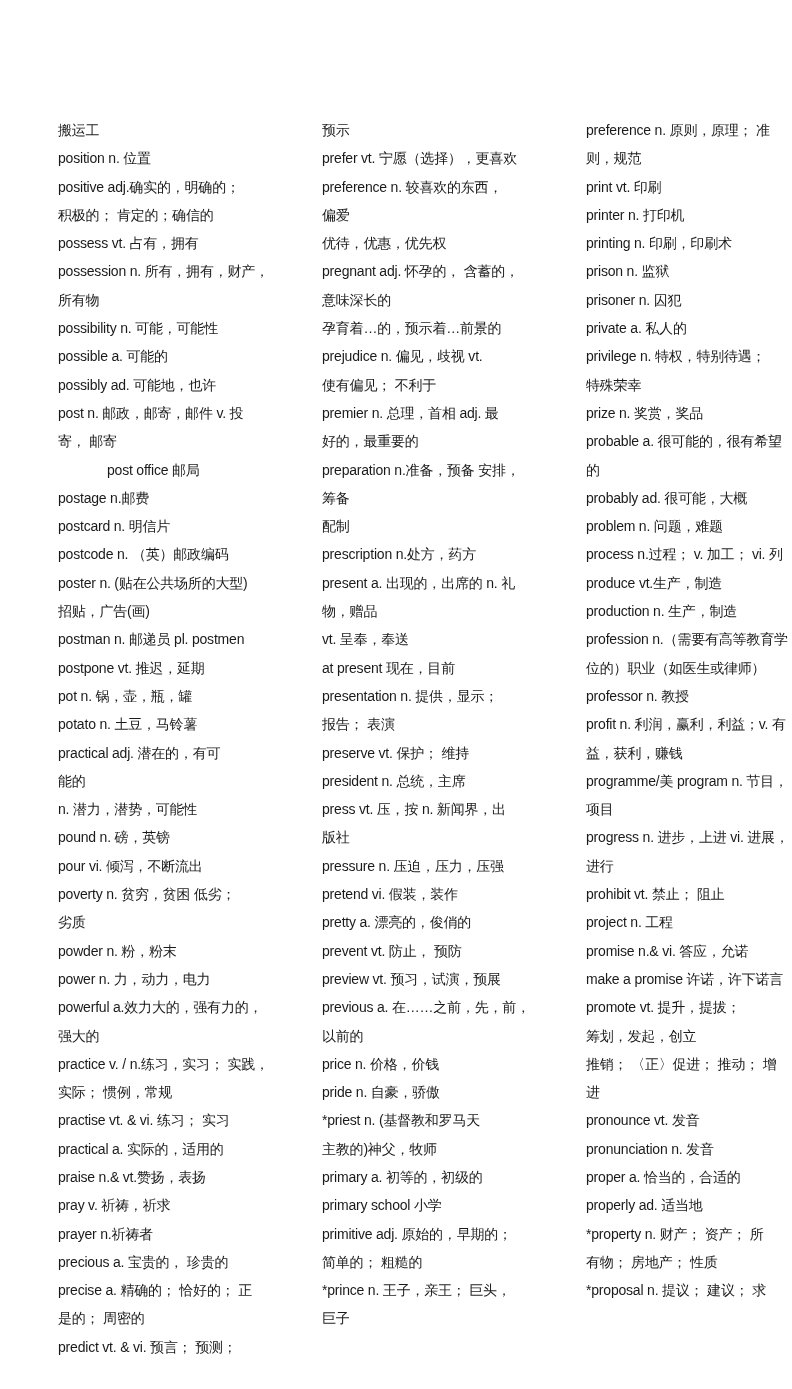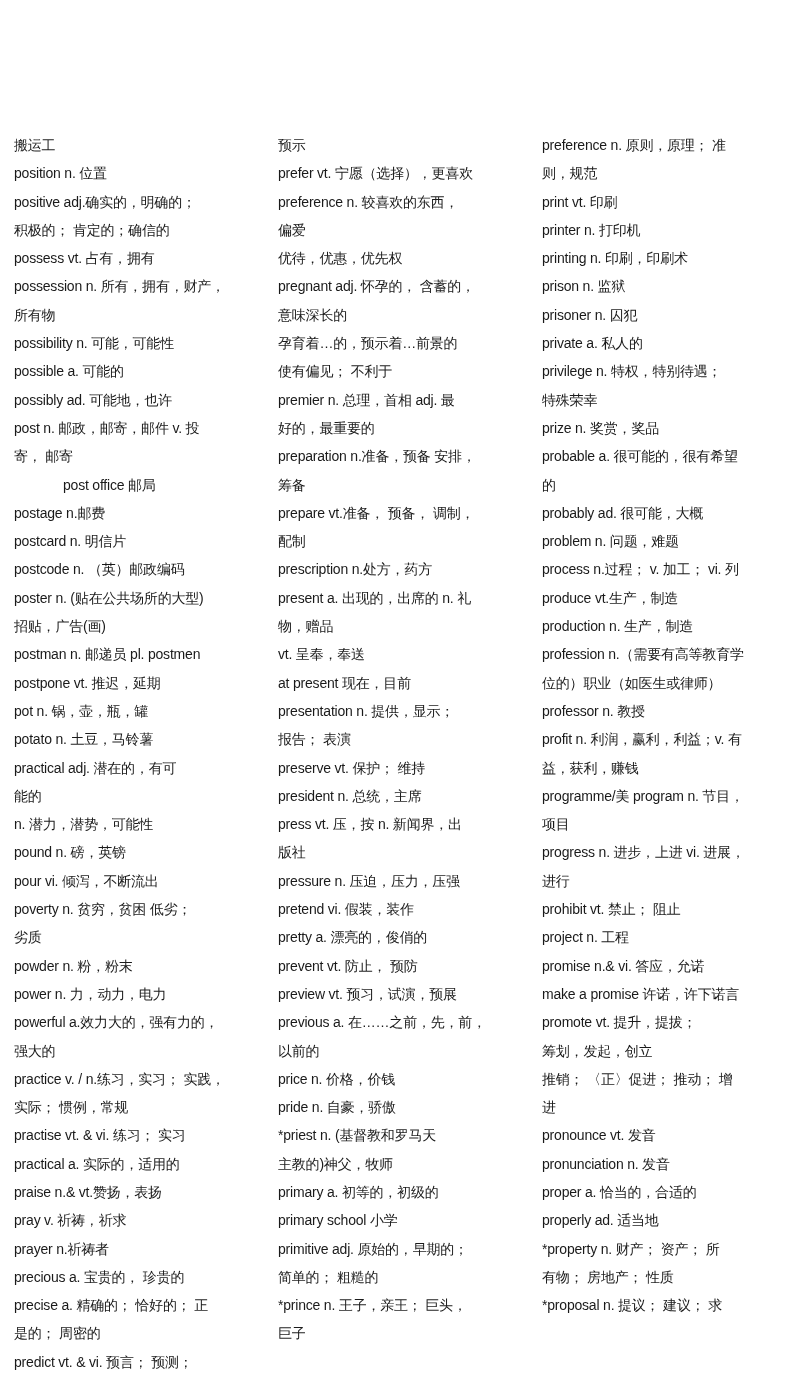--- a/index.html
+++ b/index.html
@@ -1,19 +1,19 @@
 <!DOCTYPE html>
 <html><head>
 <meta charset="utf-8">
 <style>
   html, body { margin: 0; padding: 0; background: #ffffff; }
   body { width: 792px; height: 1389px; position: relative; overflow: hidden;
          font-family: "Liberation Sans", "DejaVu Sans", sans-serif; color: #1a1a1a; }
   .page { position: absolute; left: 0; top: 0; width: 792px; height: 1389px; }
-  .col { position: absolute; top: 131px; }
+  .col { position: absolute; top: 116px; margin-left: 44px; }
   .col-1 { left: 14px; width: 252px; }
   .col-2 { left: 278px; width: 252px; }
   .col-3 { left: 542px; width: 240px; }
   .line { height: 28.3px; line-height: 28.3px; font-size: 14px; white-space: nowrap;
           overflow: visible; letter-spacing: -0.2px; }
   .line.indent { padding-left: 49px; }
 </style>
 </head>
 <body>
 
@@ -66,26 +66,26 @@
     </div>
   <div class="col col-2" id="col1">
       <div class="line">预示</div>
       <div class="line">prefer vt.  宁愿（选择），更喜欢</div>
       <div class="line">preference    n.  较喜欢的东西，</div>
       <div class="line">偏爱</div>
       <div class="line">优待，优惠，优先权</div>
       <div class="line">pregnant adj.  怀孕的，   含蓄的，</div>
       <div class="line">意味深长的</div>
       <div class="line">孕育着…的，预示着…前景的</div>
+      <div class="line">prejudice    n.  偏见，歧视  vt.</div>
       <div class="line">使有偏见；   不利于</div>
       <div class="line">premier n.  总理，首相    adj.  最</div>
       <div class="line">好的，最重要的</div>
       <div class="line">preparation    n.准备，预备  安排，</div>
       <div class="line">筹备</div>
-      <div class="line">prepare vt.准备，   预备，   调制，</div>
       <div class="line">配制</div>
       <div class="line">prescription n.处方，药方</div>
       <div class="line">present a.  出现的，出席的 n.  礼</div>
       <div class="line">物，赠品</div>
       <div class="line">vt.  呈奉，奉送</div>
       <div class="line">at present 现在，目前</div>
       <div class="line">presentation    n.  提供，显示；</div>
       <div class="line">报告；   表演</div>
       <div class="line">preserve    vt.  保护；   维持</div>
       <div class="line">president    n.  总统，主席</div>

